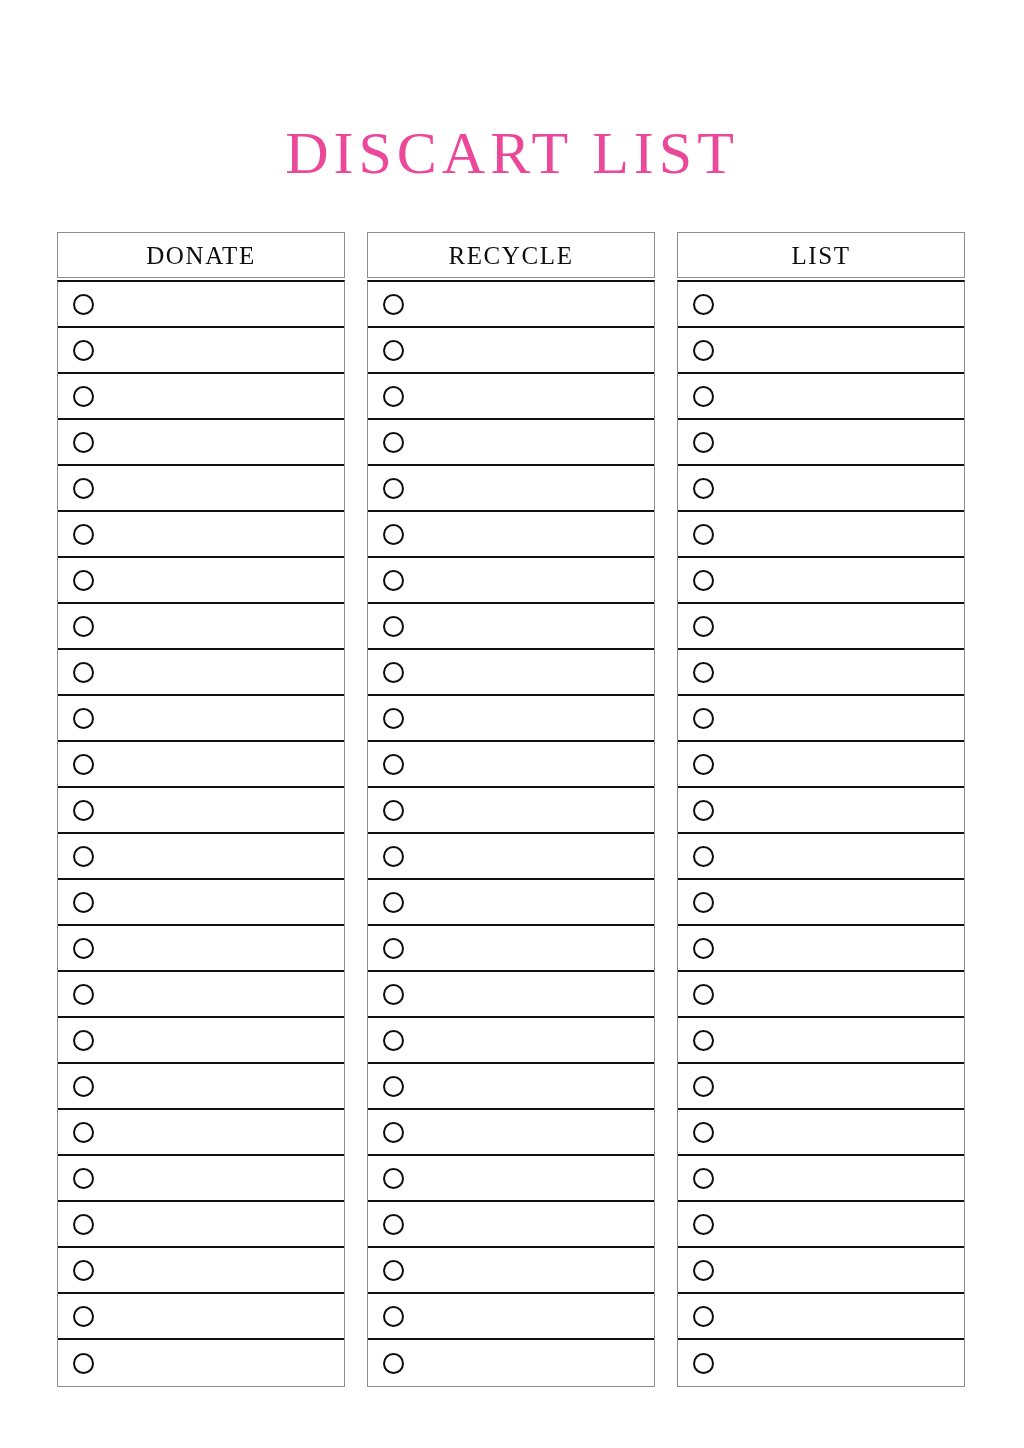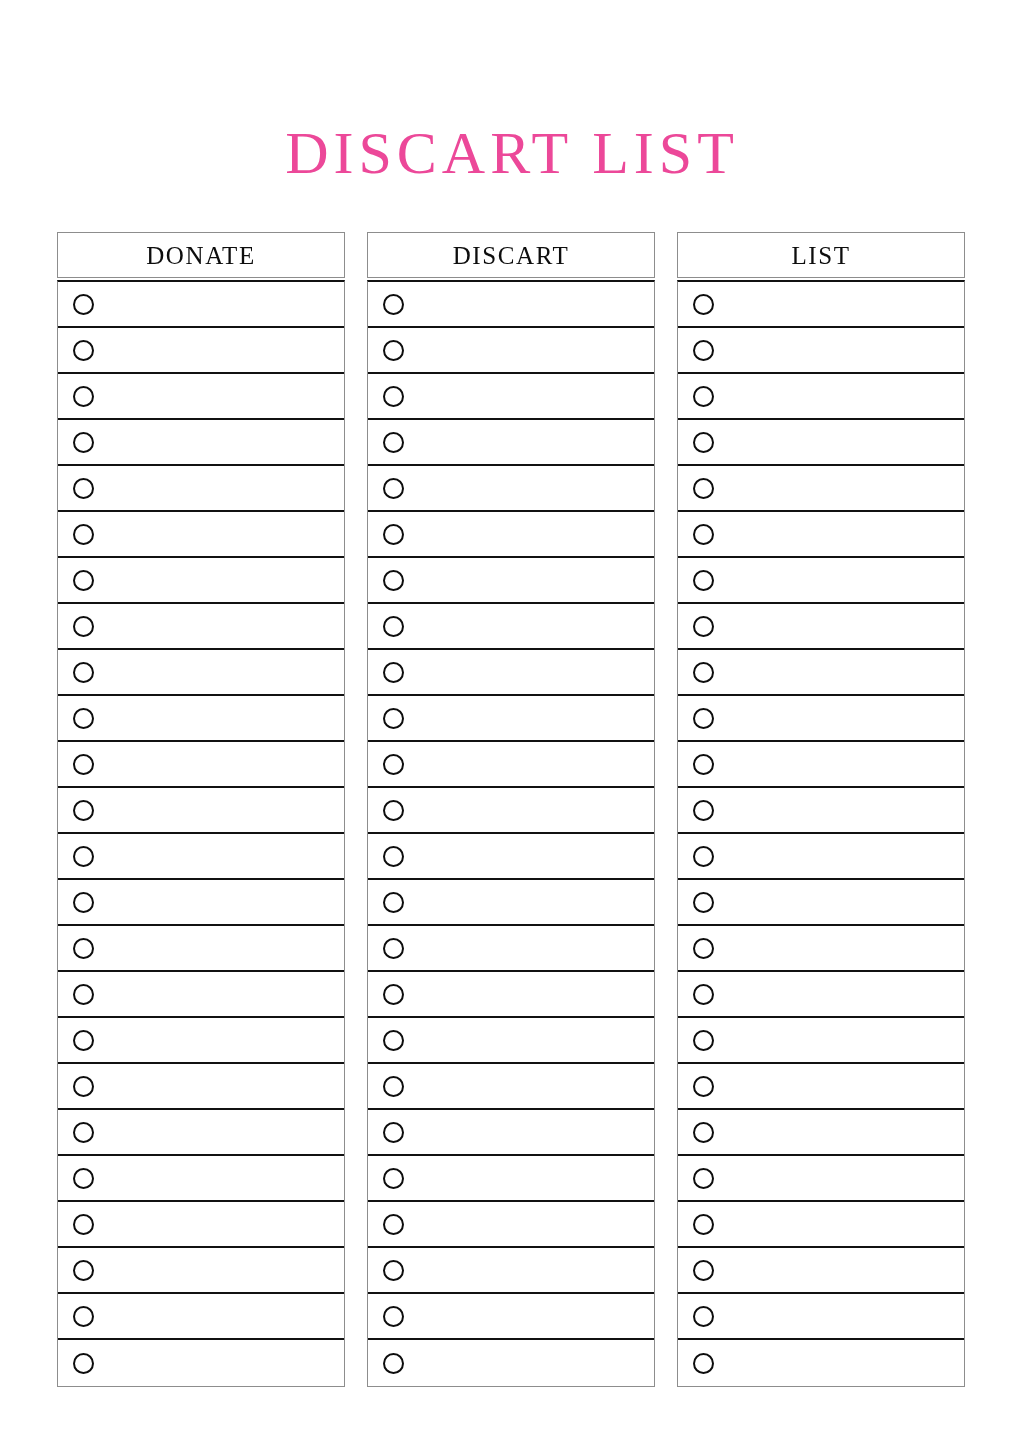--- a/index.html
+++ b/index.html
@@ -219,21 +219,21 @@
             <span class="row-write-area"></span>
           </div>
           <div class="row">
             <span class="row-circle"></span>
             <span class="row-write-area"></span>
           </div>
         </div>
       </div>
       <div class="column">
         <div class="col-header">
-          <span class="col-header-label">DISCART</span>
+          <span class="col-header-label">RECYCLE</span>
         </div>
         <div class="rows">
           <div class="row">
             <span class="row-circle"></span>
             <span class="row-write-area"></span>
           </div>
           <div class="row">
             <span class="row-circle"></span>
             <span class="row-write-area"></span>
           </div>

